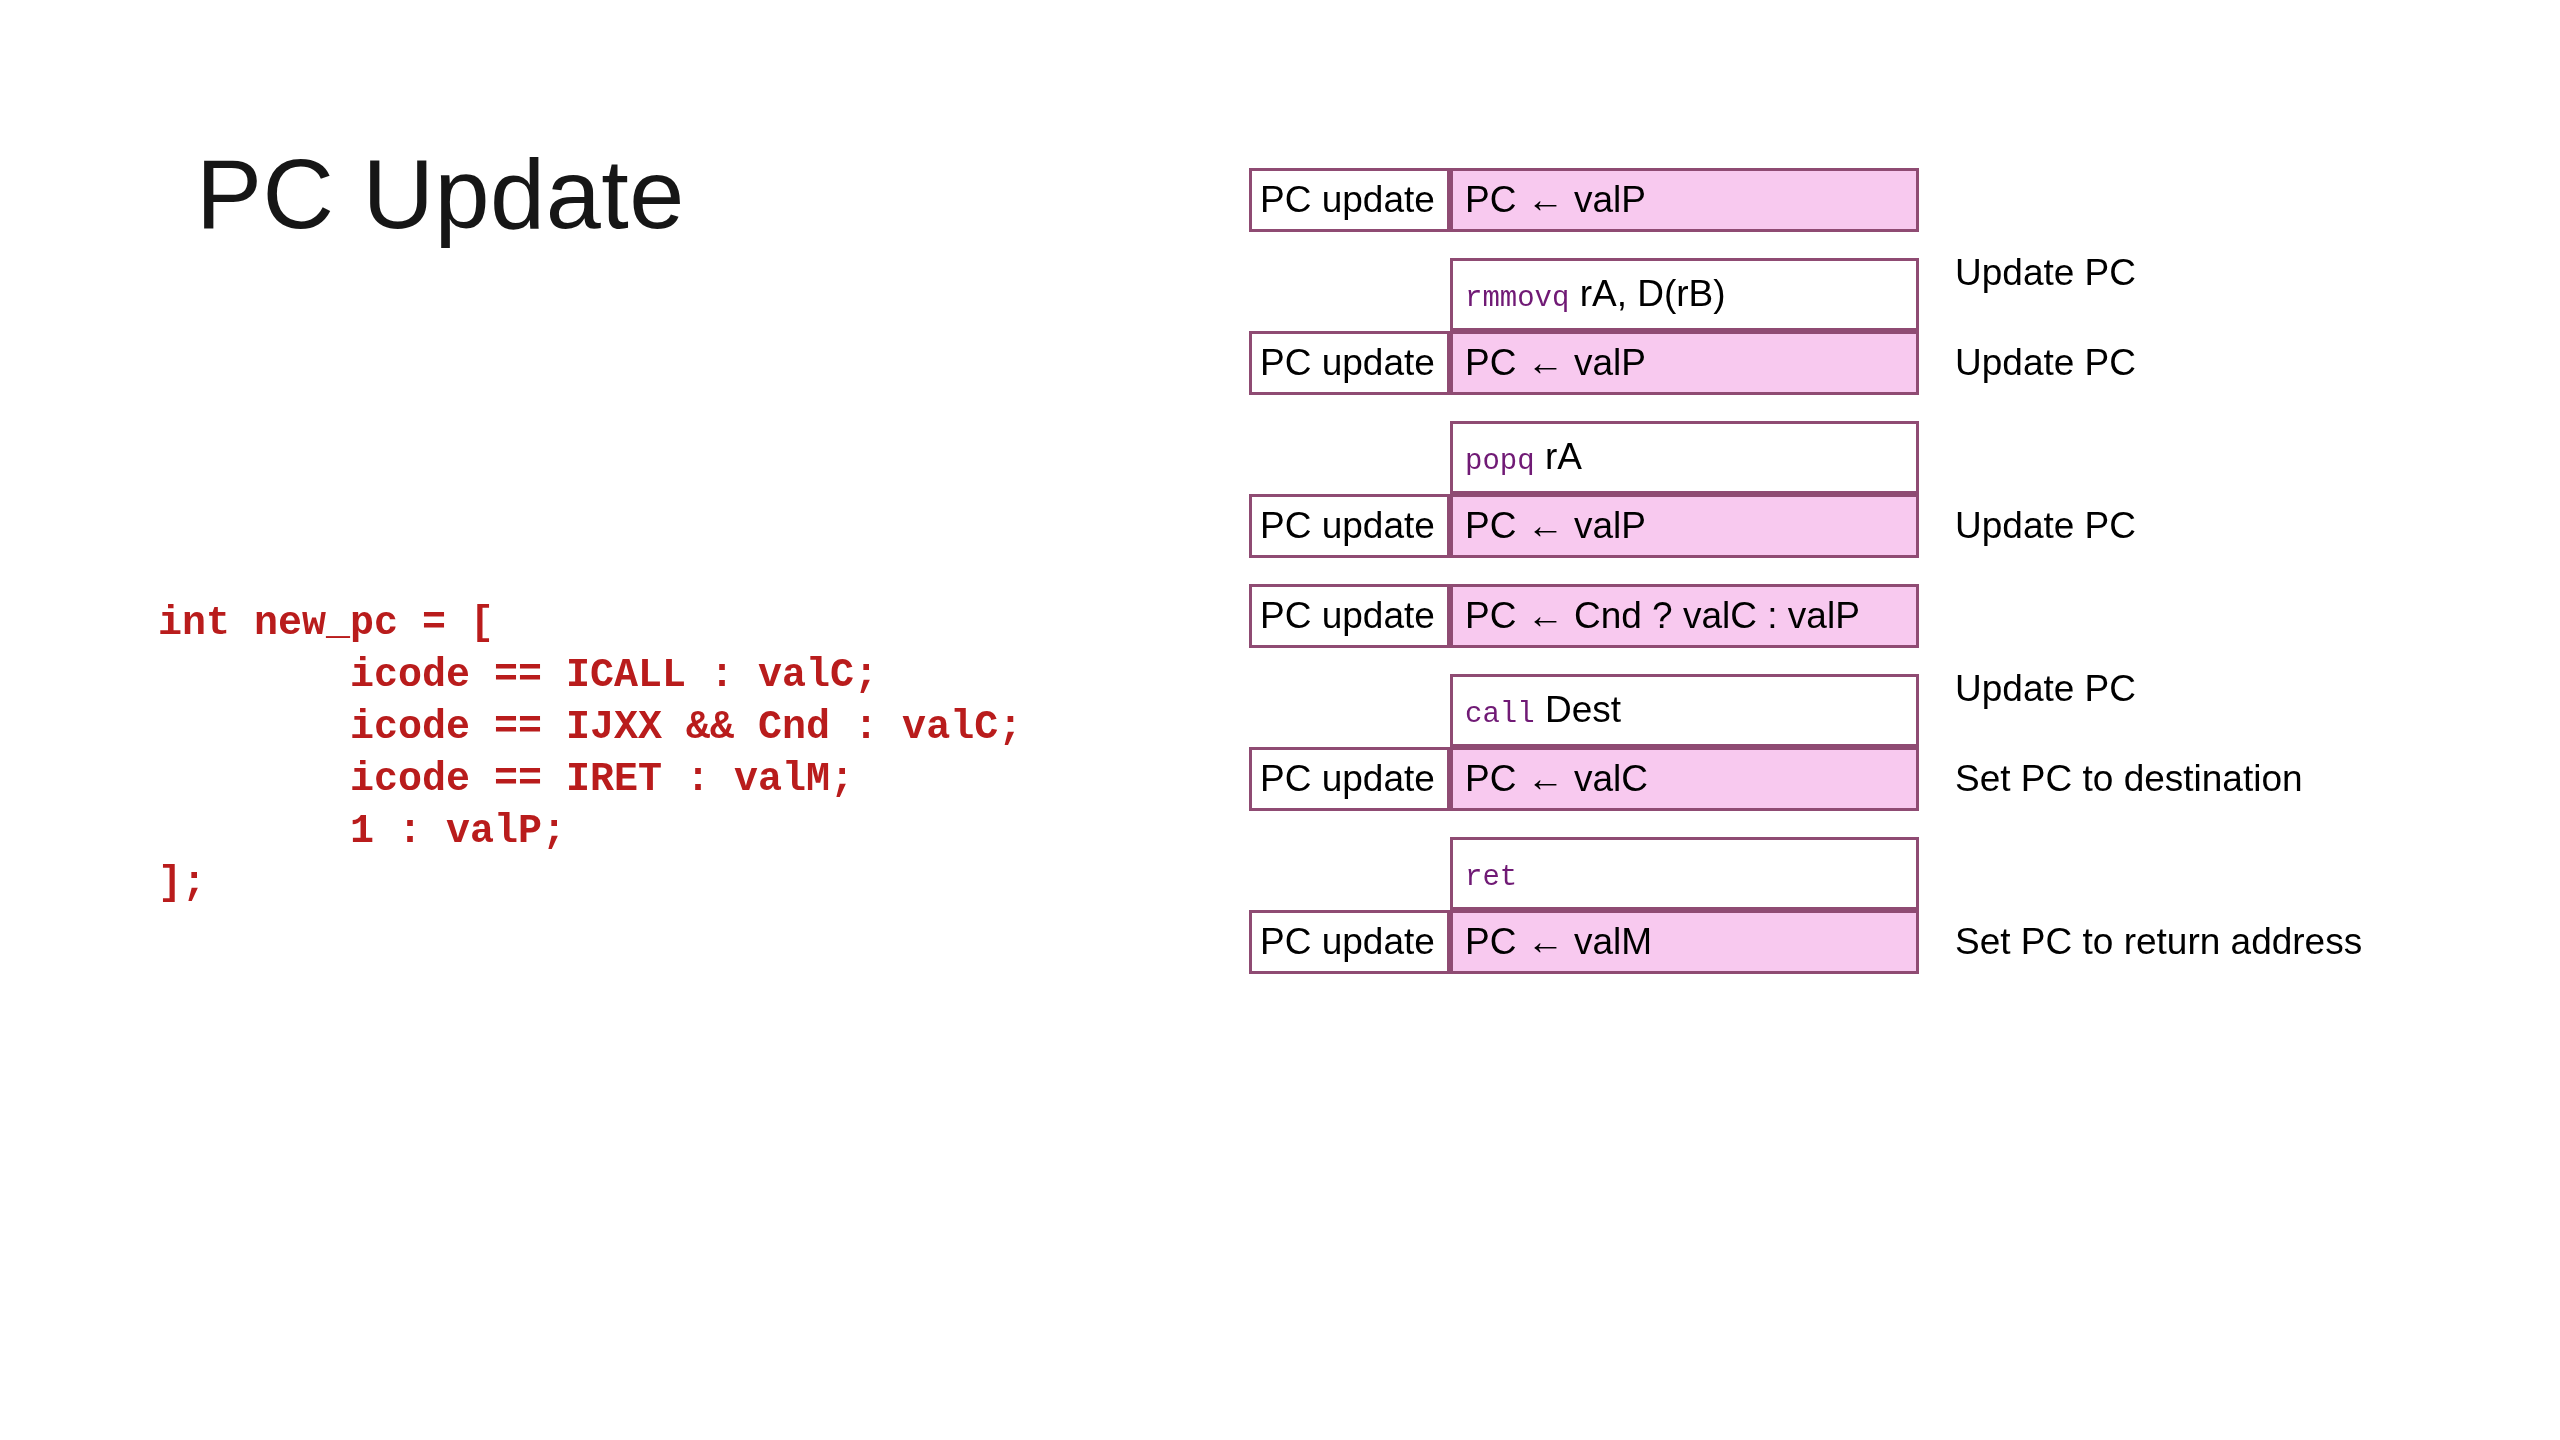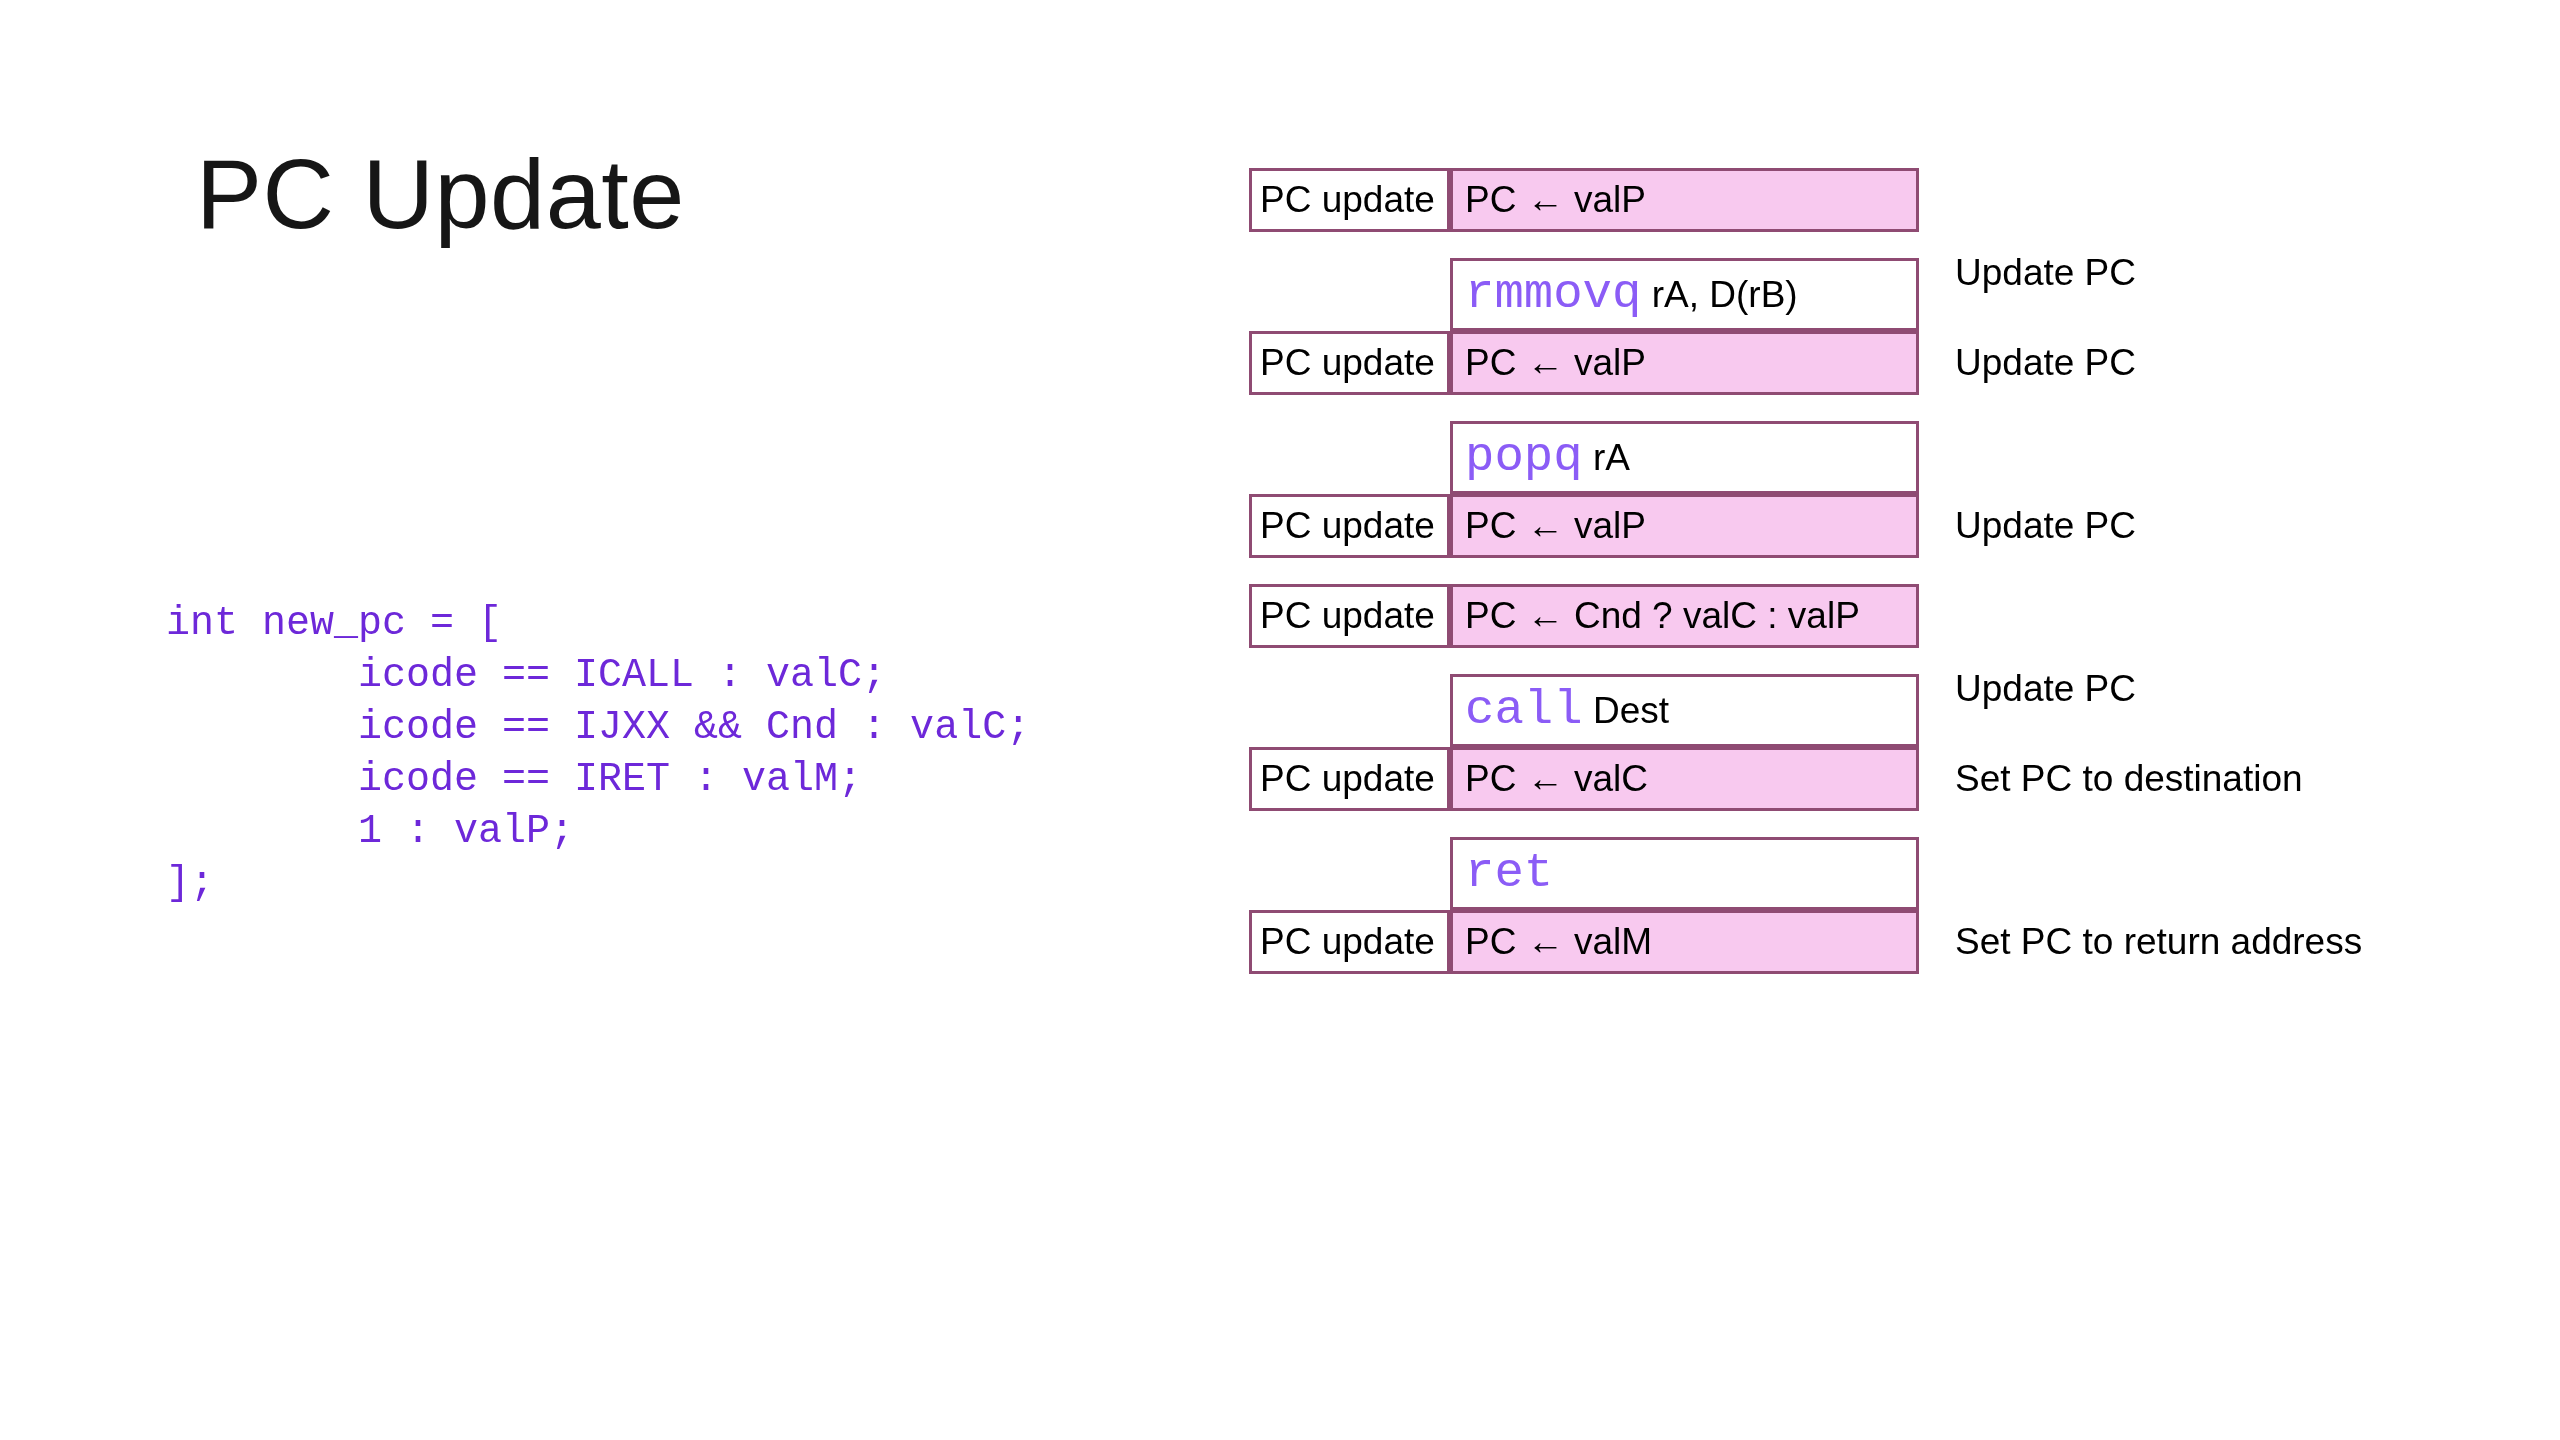--- a/index.html
+++ b/index.html
@@ -7,24 +7,24 @@
     position:relative; width:2560px; height:1440px;
     background:#ffffff; overflow:hidden;
     font-family:"Liberation Sans", sans-serif; color:#000;padding-left:44px;
   }
   .title {
     position:absolute; left:196px; top:140px;
     font-size:99px; font-weight:400; letter-spacing:0.5px;
     color:#161616; line-height:1.1;
   }
   .code {
-    position:absolute; left:166px; top:558px;
+    position:absolute; left:158px; top:558px;
     font-family:"Liberation Mono","DejaVu Sans Mono",monospace;
-    font-weight:normal; font-size:40px; line-height:52px;
-    white-space:pre; color:#6d28d9;
+    font-weight:bold; font-size:40px; line-height:52px;
+    white-space:pre; color:#b91c1c;
   }
   .column { position:absolute; left:1249px; top:168px; }
   .group { position:relative; width:670px; margin-bottom:26px; }
   .group-header {
     margin-left:201px; width:469px; height:73px; box-sizing:border-box;
     border:3px solid var(--plum); background:#ffffff;
     padding-left:12px; line-height:66px; font-size:37px;
     white-space:nowrap; overflow:hidden;
   }
   .group-row { display:flex; }
@@ -37,21 +37,21 @@
     width:469px; height:64px; box-sizing:border-box;
     border:3px solid var(--plum); background:var(--pink);
     padding-left:12px; line-height:57px; font-size:37px; white-space:nowrap;
   }
   .note {
     position:absolute; left:706px; top:73px; height:64px;
     display:flex; align-items:center; white-space:nowrap; font-size:37px;text-align:right;
   }
   .mono-frag {
     font-family:"Liberation Mono","DejaVu Sans Mono",monospace;
-    font-size:49px; color:#8b5cf6;
+    font-size:29px; color:#701a75;
   }
   .sans-frag { white-space:pre; }
 </style>
 </head>
 <body>
 
 <div id="slide">
 
   <div class="title">PC Update</div>
 

